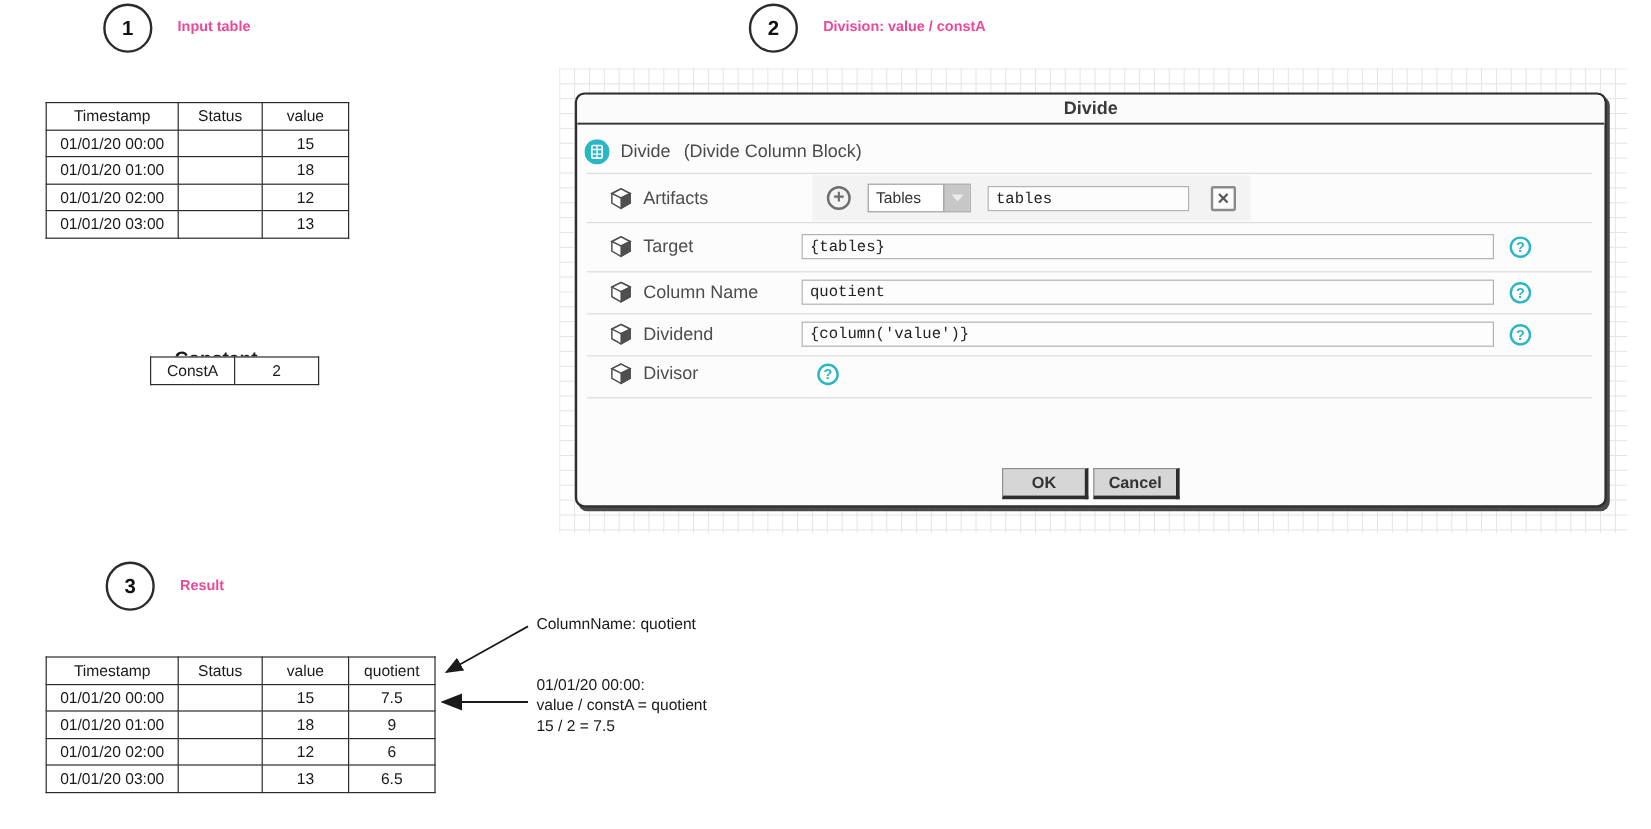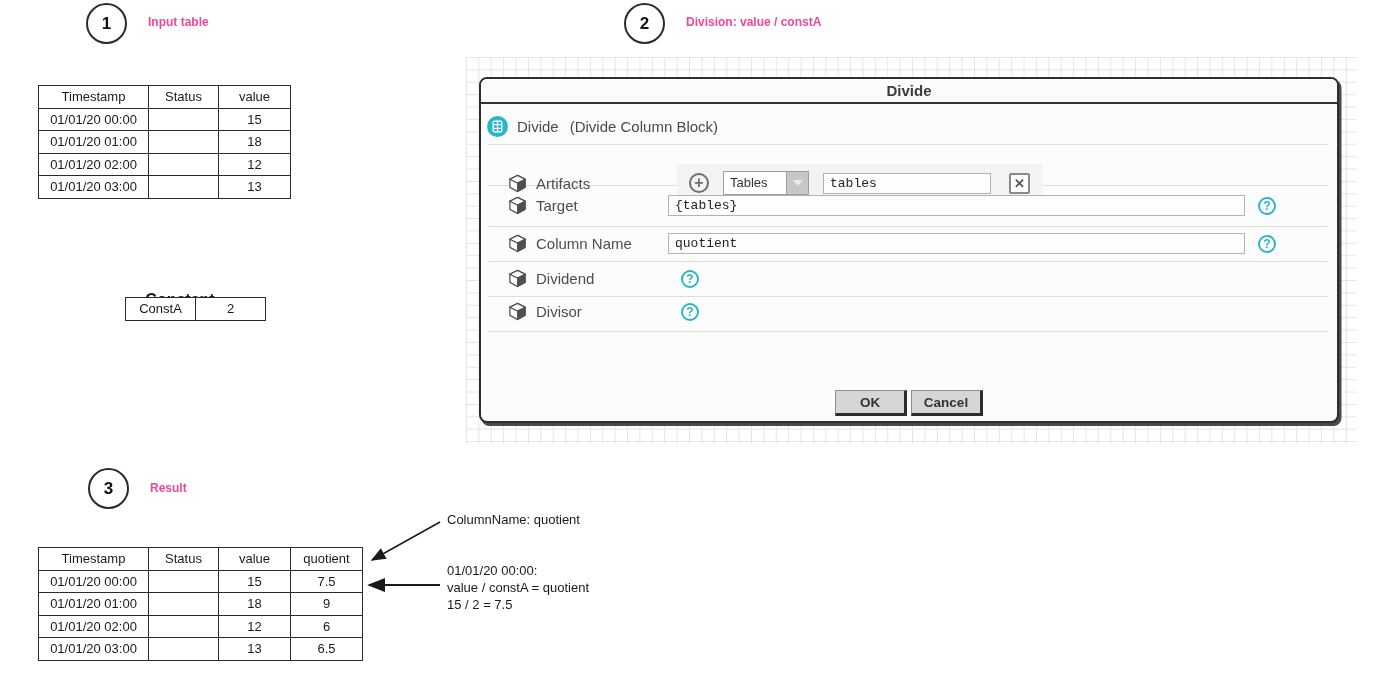--- a/index.html
+++ b/index.html
@@ -203,21 +203,21 @@
       <span class="bh-type">(Divide Column Block)</span>
     </div>
 
     <div class="sep" style="top:65px;"></div>
     <div class="sep" style="top:106px;"></div>
     <div class="sep" style="top:147px;"></div>
     <div class="sep" style="top:182px;"></div>
     <div class="sep" style="top:217px;"></div>
     <div class="sep" style="top:252px;"></div>
 
-    <div class="drow" style="top:84px; height:40px;">
+    <div class="drow" style="top:66px; height:40px;">
       <div class="dlabel">
         <span class="cube-icon">
           <svg width="19" height="19" viewBox="0 0 20 20">
             <path d="M10 1.5 L18 5.5 L18 14 L10 18.5 L2 14 L2 5.5 Z" fill="#fff" stroke="#4f4f4f" stroke-width="1.3"></path>
             <path d="M10 1.5 L18 5.5 L10 9.5 L2 5.5 Z" fill="#fff" stroke="#4f4f4f" stroke-width="1.3"></path>
             <path d="M10 9.5 L18 5.5 L18 14 L10 18.5 Z" fill="#4f4f4f" stroke="#4f4f4f" stroke-width="1"></path>
           </svg>
         </span>
         <span>Artifacts</span>
       </div>
@@ -268,20 +268,21 @@
       <div class="dlabel">
         <span class="cube-icon">
           <svg width="19" height="19" viewBox="0 0 20 20">
             <path d="M10 1.5 L18 5.5 L18 14 L10 18.5 L2 14 L2 5.5 Z" fill="#fff" stroke="#4f4f4f" stroke-width="1.3"></path>
             <path d="M10 1.5 L18 5.5 L10 9.5 L2 5.5 Z" fill="#fff" stroke="#4f4f4f" stroke-width="1.3"></path>
             <path d="M10 9.5 L18 5.5 L18 14 L10 18.5 Z" fill="#4f4f4f" stroke="#4f4f4f" stroke-width="1"></path>
           </svg>
         </span>
         <span>Dividend</span>
       </div>
+      <input class="mono-input field-input" value="{column('value')}" style="">
       <span class="help-icon">?</span>
     </div>
 
     <div class="drow" style="top:216px; height:33px;">
       <div class="dlabel">
         <span class="cube-icon">
           <svg width="19" height="19" viewBox="0 0 20 20">
             <path d="M10 1.5 L18 5.5 L18 14 L10 18.5 L2 14 L2 5.5 Z" fill="#fff" stroke="#4f4f4f" stroke-width="1.3"></path>
             <path d="M10 1.5 L18 5.5 L10 9.5 L2 5.5 Z" fill="#fff" stroke="#4f4f4f" stroke-width="1.3"></path>
             <path d="M10 9.5 L18 5.5 L18 14 L10 18.5 Z" fill="#4f4f4f" stroke="#4f4f4f" stroke-width="1"></path>

